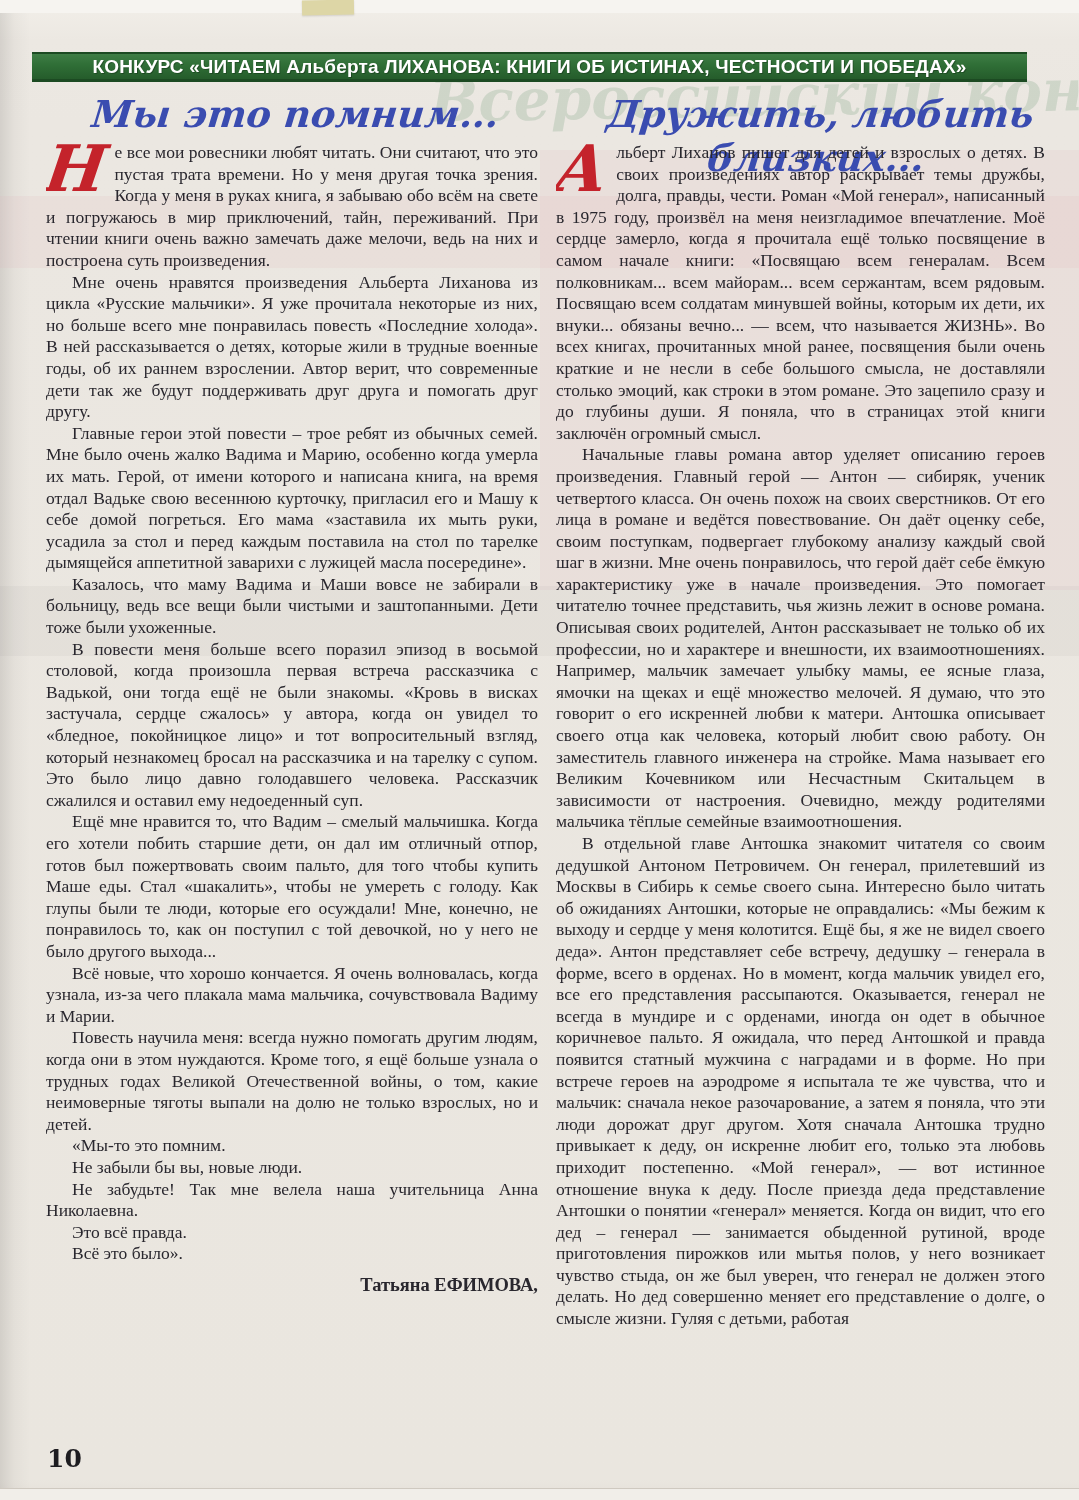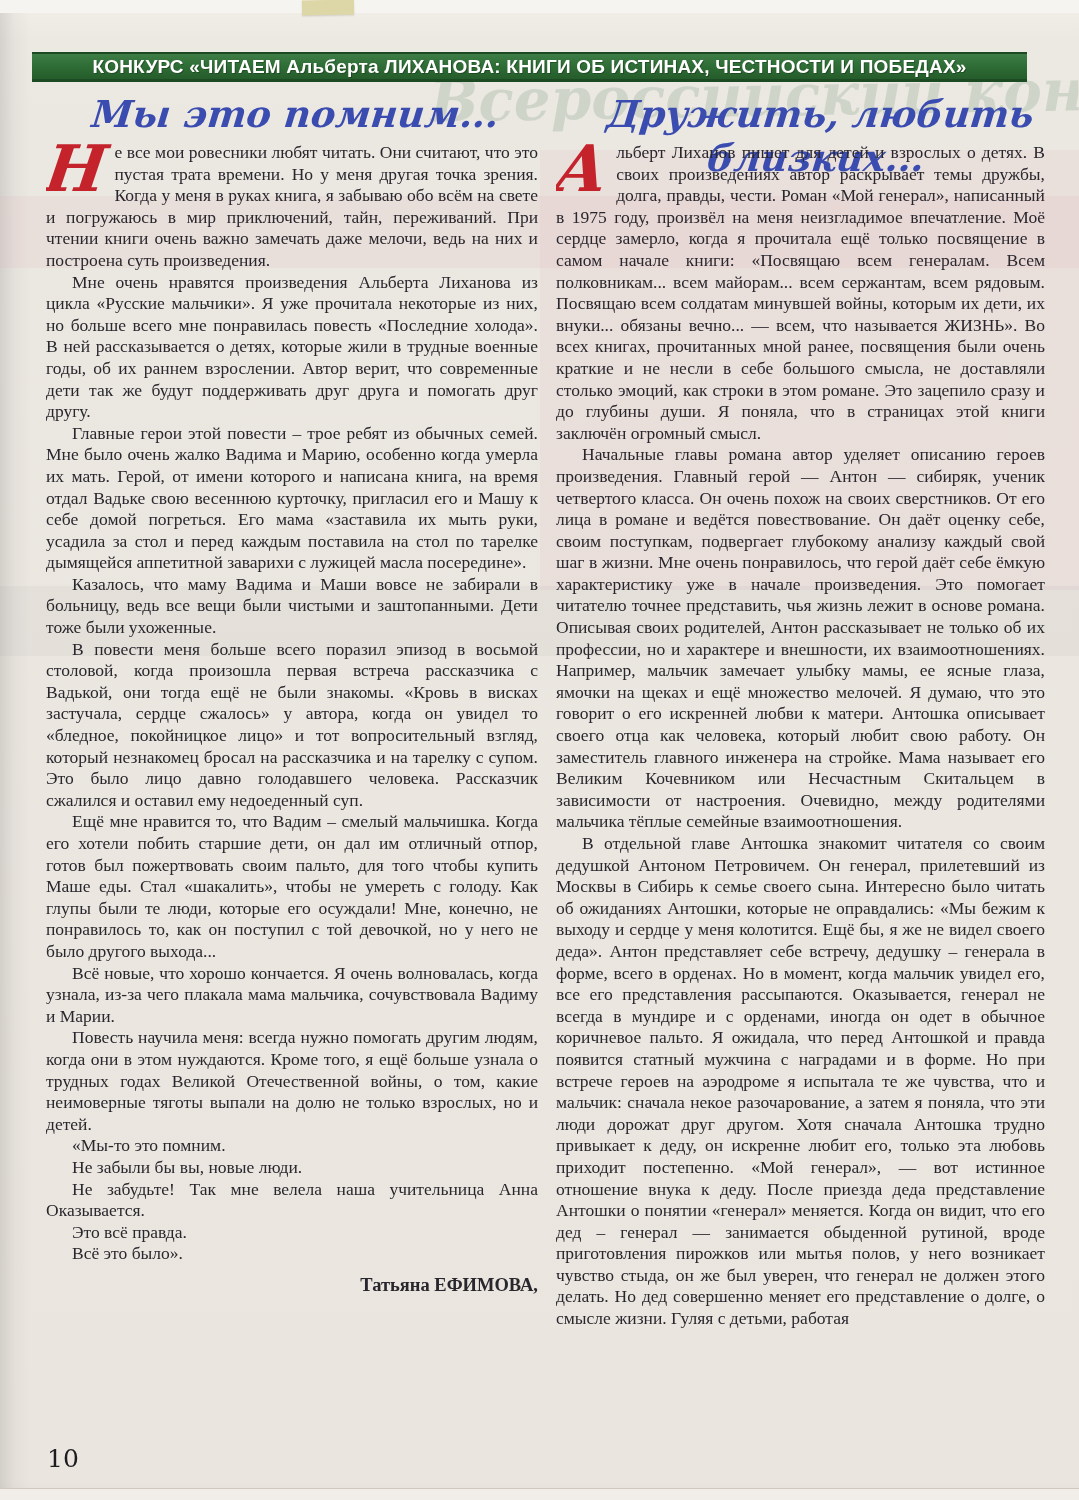--- a/index.html
+++ b/index.html
@@ -64,21 +64,21 @@
     font-family:"DejaVu Serif", serif;font-style:italic;font-weight:bold;
     font-size:64px;line-height:48px;color:#c4232b;
     margin:3px 8px 0 0;transform:skewX(-8deg);
   }
   .signature{margin-top:9px;text-align:right;}
   .sig-name{font-weight:bold;font-size:18.5px;line-height:23px;}
   .sig-details{font-style:italic;font-size:18.5px;line-height:22.5px;padding-left:60px;}
 
   .page-number{
     position:absolute;left:47px;top:1444px;
-    font-family:"DejaVu Serif", serif;font-weight:normal;font-size:25px;color:#1d1c20;text-align:right;
+    font-family:"DejaVu Serif", serif;font-weight:bold;font-size:25px;color:#1d1c20;text-align:right;
   }
 </style>
 </head>
 <body>
 
 <div class="page">
   <div class="top-strip"></div>
   <div class="tape"></div>
   <div class="band-a"></div>
   <div class="band-b"></div>
@@ -97,21 +97,21 @@
     <p class="lead"><span class="dropcap">Н</span><span>е все мои ровесники любят читать. Они считают, что это пустая трата времени. Но у меня другая точка зрения. Когда у меня в руках книга, я забываю обо всём на свете и погружаюсь в мир приключений, тайн, переживаний. При чтении книги очень важно замечать даже мелочи, ведь на них и построена суть произведения.</span></p>
     <p>Мне очень нравятся произведения Альберта Лиханова из цикла «Русские мальчики». Я уже прочитала некоторые из них, но больше всего мне понравилась повесть «Последние холода». В ней рассказывается о детях, которые жили в трудные военные годы, об их раннем взрослении. Автор верит, что современные дети так же будут поддерживать друг друга и помогать друг другу.</p>
     <p>Главные герои этой повести – трое ребят из обычных семей. Мне было очень жалко Вадима и Марию, особенно когда умерла их мать. Герой, от имени которого и написана книга, на время отдал Вадьке свою весеннюю курточку, пригласил его и Машу к себе домой погреться. Его мама «заставила их мыть руки, усадила за стол и перед каждым поставила на стол по тарелке дымящейся аппетитной заварихи с лужицей масла посередине».</p>
     <p>Казалось, что маму Вадима и Маши вовсе не забирали в больницу, ведь все вещи были чистыми и заштопанными. Дети тоже были ухоженные.</p>
     <p>В повести меня больше всего поразил эпизод в восьмой столовой, когда произошла первая встреча рассказчика с Вадькой, они тогда ещё не были знакомы. «Кровь в висках застучала, сердце сжалось» у автора, когда он увидел то «бледное, покойницкое лицо» и тот вопросительный взгляд, который незнакомец бросал на рассказчика и на тарелку с супом. Это было лицо давно голодавшего человека. Рассказчик сжалился и оставил ему недоеденный суп.</p>
     <p>Ещё мне нравится то, что Вадим – смелый мальчишка. Когда его хотели побить старшие дети, он дал им отличный отпор, готов был пожертвовать своим пальто, для того чтобы купить Маше еды. Стал «шакалить», чтобы не умереть с голоду. Как глупы были те люди, которые его осуждали! Мне, конечно, не понравилось то, как он поступил с той девочкой, но у него не было другого выхода...</p>
     <p>Всё новые, что хорошо кончается. Я очень волновалась, когда узнала, из-за чего плакала мама мальчика, сочувствовала Вадиму и Марии.</p>
     <p>Повесть научила меня: всегда нужно помогать другим людям, когда они в этом нуждаются. Кроме того, я ещё больше узнала о трудных годах Великой Отечественной войны, о том, какие неимоверные тяготы выпали на долю не только взрослых, но и детей.</p>
     <p>«Мы-то это помним.</p>
     <p>Не забыли бы вы, новые люди.</p>
-    <p>Не забудьте! Так мне велела наша учительница Анна Оказывается.</p>
+    <p>Не забудьте! Так мне велела наша учительница Анна Николаевна.</p>
     <p>Это всё правда.</p>
     <p>Всё это было».</p>
     <div class="signature">
       <div class="sig-name">Татьяна ЕФИМОВА,</div>
     </div>
   </div>
 
   <div class="col col-right">
     <p class="lead"><span class="dropcap">А</span><span>льберт Лиханов пишет для детей и взрослых о детях. В своих произведениях автор раскрывает темы дружбы, долга, правды, чести. Роман «Мой генерал», написанный в 1975 году, произвёл на меня неизгладимое впечатление. Моё сердце замерло, когда я прочитала ещё только посвящение в самом начале книги: «Посвящаю всем генералам. Всем полковникам... всем майорам... всем сержантам, всем рядовым. Посвящаю всем солдатам минувшей войны, которым их дети, их внуки... обязаны вечно... — всем, что называется ЖИЗНЬ». Во всех книгах, прочитанных мной ранее, посвящения были очень краткие и не несли в себе большого смысла, не доставляли столько эмоций, как строки в этом романе. Это зацепило сразу и до глубины души. Я поняла, что в страницах этой книги заключён огромный смысл.</span></p>
     <p>Начальные главы романа автор уделяет описанию героев произведения. Главный герой — Антон — сибиряк, ученик четвертого класса. Он очень похож на своих сверстников. От его лица в романе и ведётся повествование. Он даёт оценку себе, своим поступкам, подвергает глубокому анализу каждый свой шаг в жизни. Мне очень понравилось, что герой даёт себе ёмкую характеристику уже в начале произведения. Это помогает читателю точнее представить, чья жизнь лежит в основе романа. Описывая своих родителей, Антон рассказывает не только об их профессии, но и характере и внешности, их взаимоотношениях. Например, мальчик замечает улыбку мамы, ее ясные глаза, ямочки на щеках и ещё множество мелочей. Я думаю, что это говорит о его искренней любви к матери. Антошка описывает своего отца как человека, который любит свою работу. Он заместитель главного инженера на стройке. Мама называет его Великим Кочевником или Несчастным Скитальцем в зависимости от настроения. Очевидно, между родителями мальчика тёплые семейные взаимоотношения.</p>

